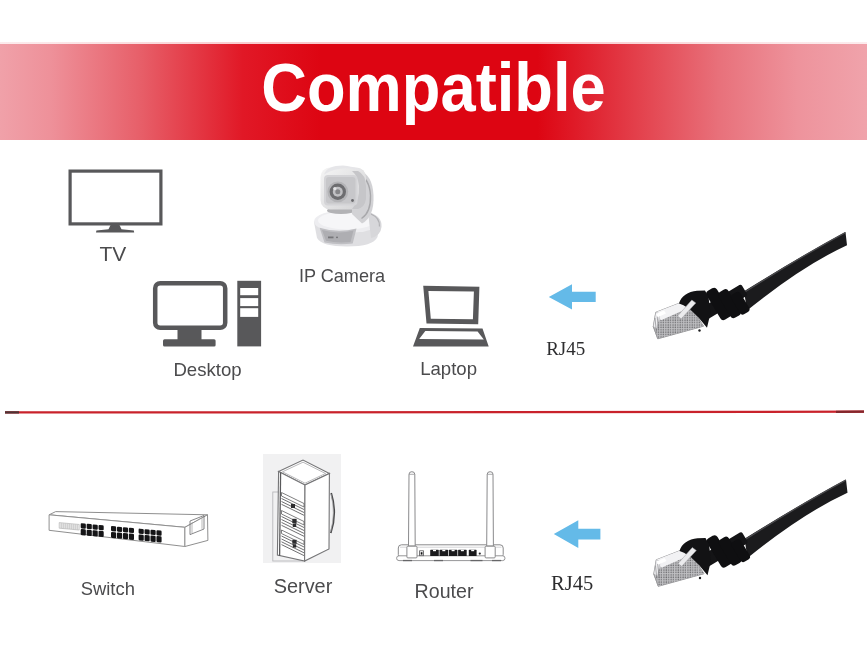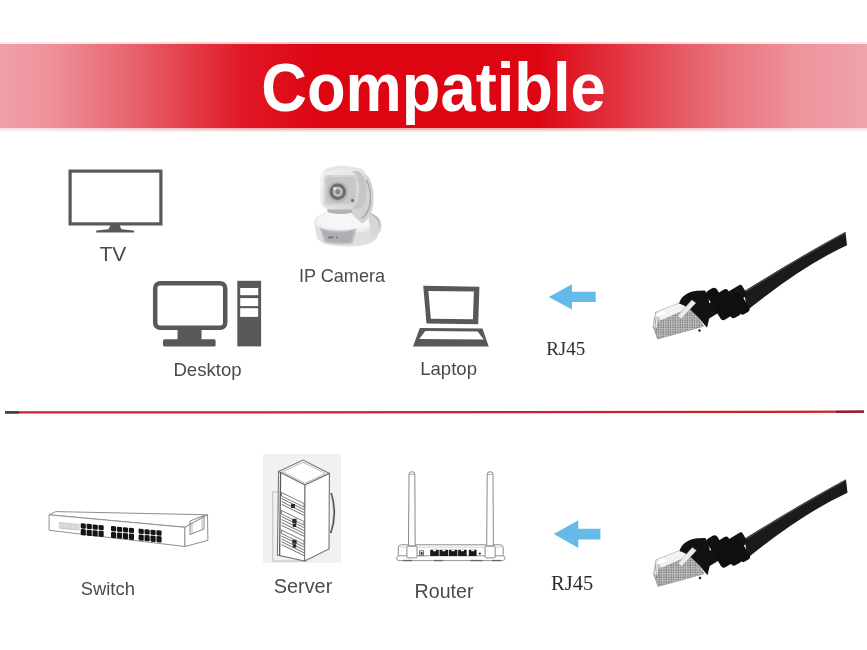--- a/index.html
+++ b/index.html
@@ -1,18 +1,18 @@
 <!DOCTYPE html>
 <html><head>
 <meta charset="utf-8">
 <style>
   html,body{margin:0;padding:0;}
   body{width:867px;height:650px;background:#ffffff;overflow:hidden;
        font-family:"Liberation Sans",sans-serif;position:relative;}
-  #banner{position:absolute;left:0;top:44px;width:867px;height:84px;
+  #banner{position:absolute;left:0;top:44px;width:867px;height:96px;
     background:linear-gradient(90deg,#f0a1a9 0%,#ee9099 6%,#e7606a 16%,#e11826 28%,#dd0512 37%,#dd0512 62%,#e02330 68%,#e44853 75%,#e8717b 83%,#ee939c 92%,#f0a3ab 100%);}
   #banner .t{position:absolute;left:0;top:1px;width:100%;text-align:center;
     font-weight:bold;font-size:68px;color:#ffffff;line-height:84px;letter-spacing:0px;
     transform:scaleX(0.93);transform-origin:433px 50%;}
   svg{position:absolute;left:0;top:0;}
 </style>
 </head>
 <body>
 <div id="banner">
     <div class="t">Compatible</div>

